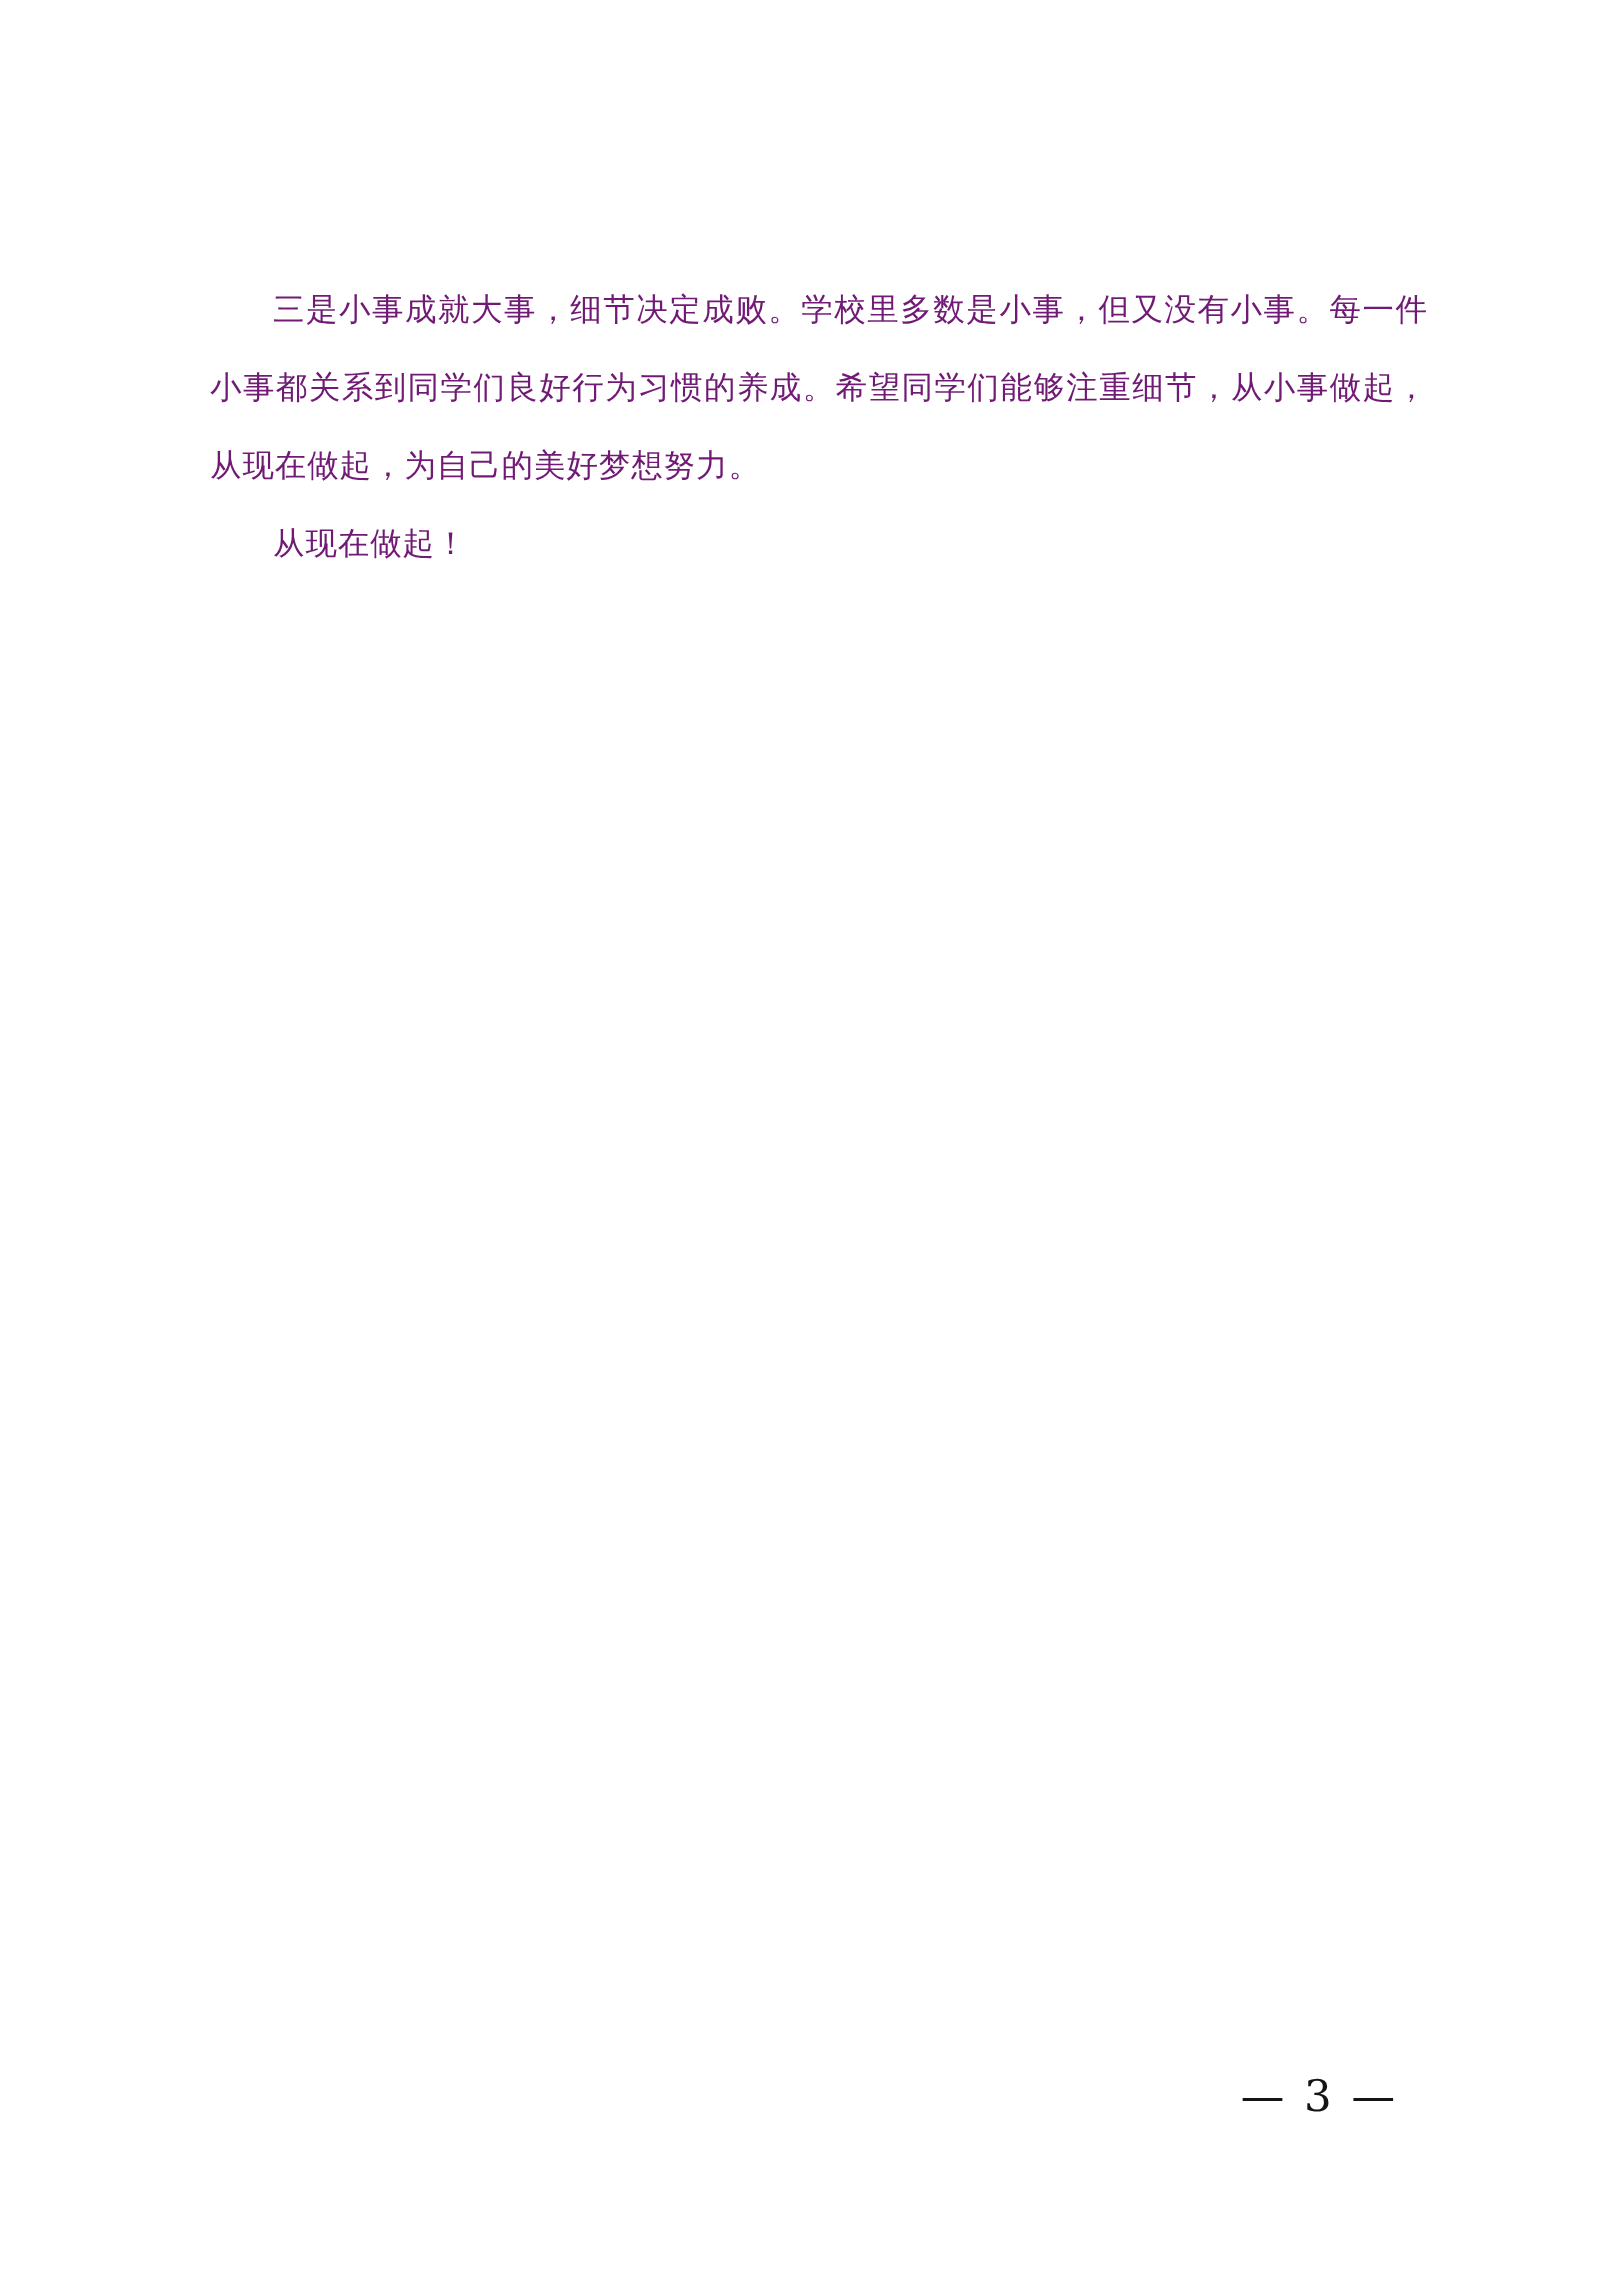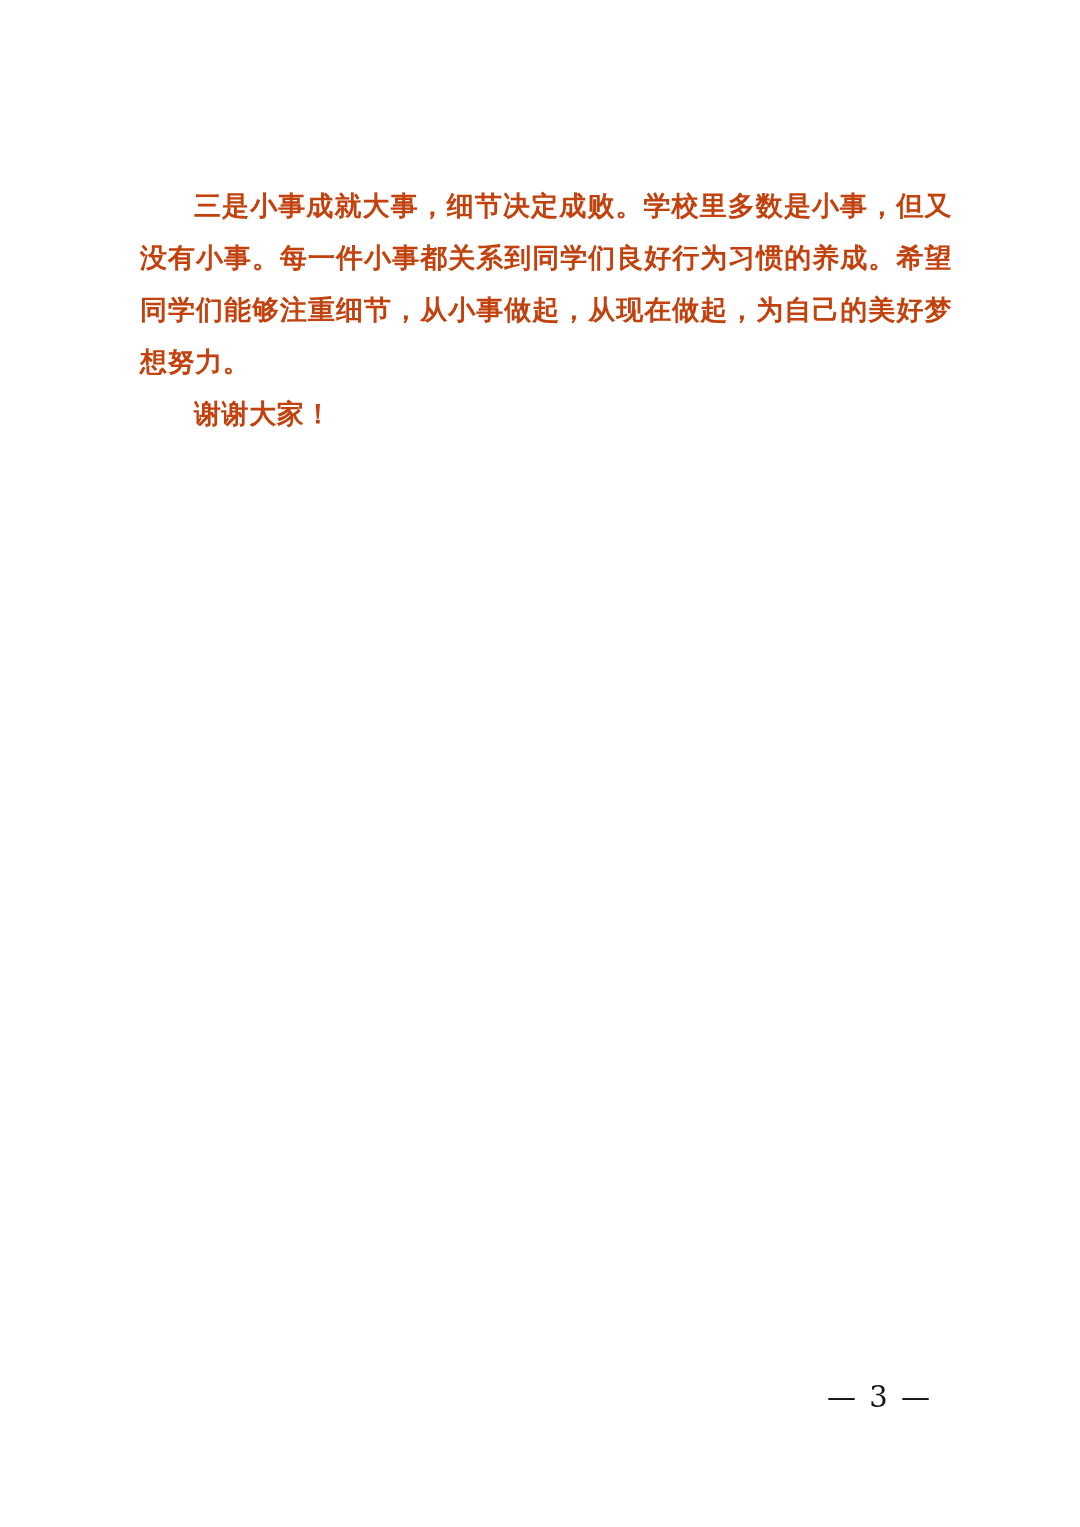--- a/index.html
+++ b/index.html
@@ -23,30 +23,30 @@
     height: 1527px;
     background: #ffffff;
   }
   .content {
     position: absolute;
     left: 140px;
     top: 180px;
     width: 812px;
   }
   .para {
-    font-size: 27px;
+    font-size: 21px;
     line-height: 52px;
     text-align: justify;
     text-justify: inter-ideograph;
     text-indent: 2em;
     margin: 0 0 0 0;
     letter-spacing: 0.6px;
-    color: #c2410c;
+    color: #701a75;
     font-family: "DejaVu Serif", "Liberation Serif", serif;
-    font-weight: 700;
+    font-weight: 400;
   }
   .para + .para {
     margin-top: 0px;
   }
   .footer {
     position: absolute;
     left: 0;
     top: 1380px;
     width: 1080px;
     text-align: right;
@@ -59,18 +59,18 @@
     color: #141414;
     font-family: "DejaVu Serif", "Liberation Serif", serif;
   }
 </style>
 </head>
 <body>
 
 <div class="page">
   <div class="content">
     <p class="para">三是小事成就大事，细节决定成败。学校里多数是小事，但又没有小事。每一件小事都关系到同学们良好行为习惯的养成。希望同学们能够注重细节，从小事做起，从现在做起，为自己的美好梦想努力。</p>
-    <p class="para">谢谢大家！</p>
+    <p class="para">从现在做起！</p>
   </div>
   <div class="footer">
     <span class="page-number">— 3 —</span>
   </div>
 </div>
 
 </body></html>

